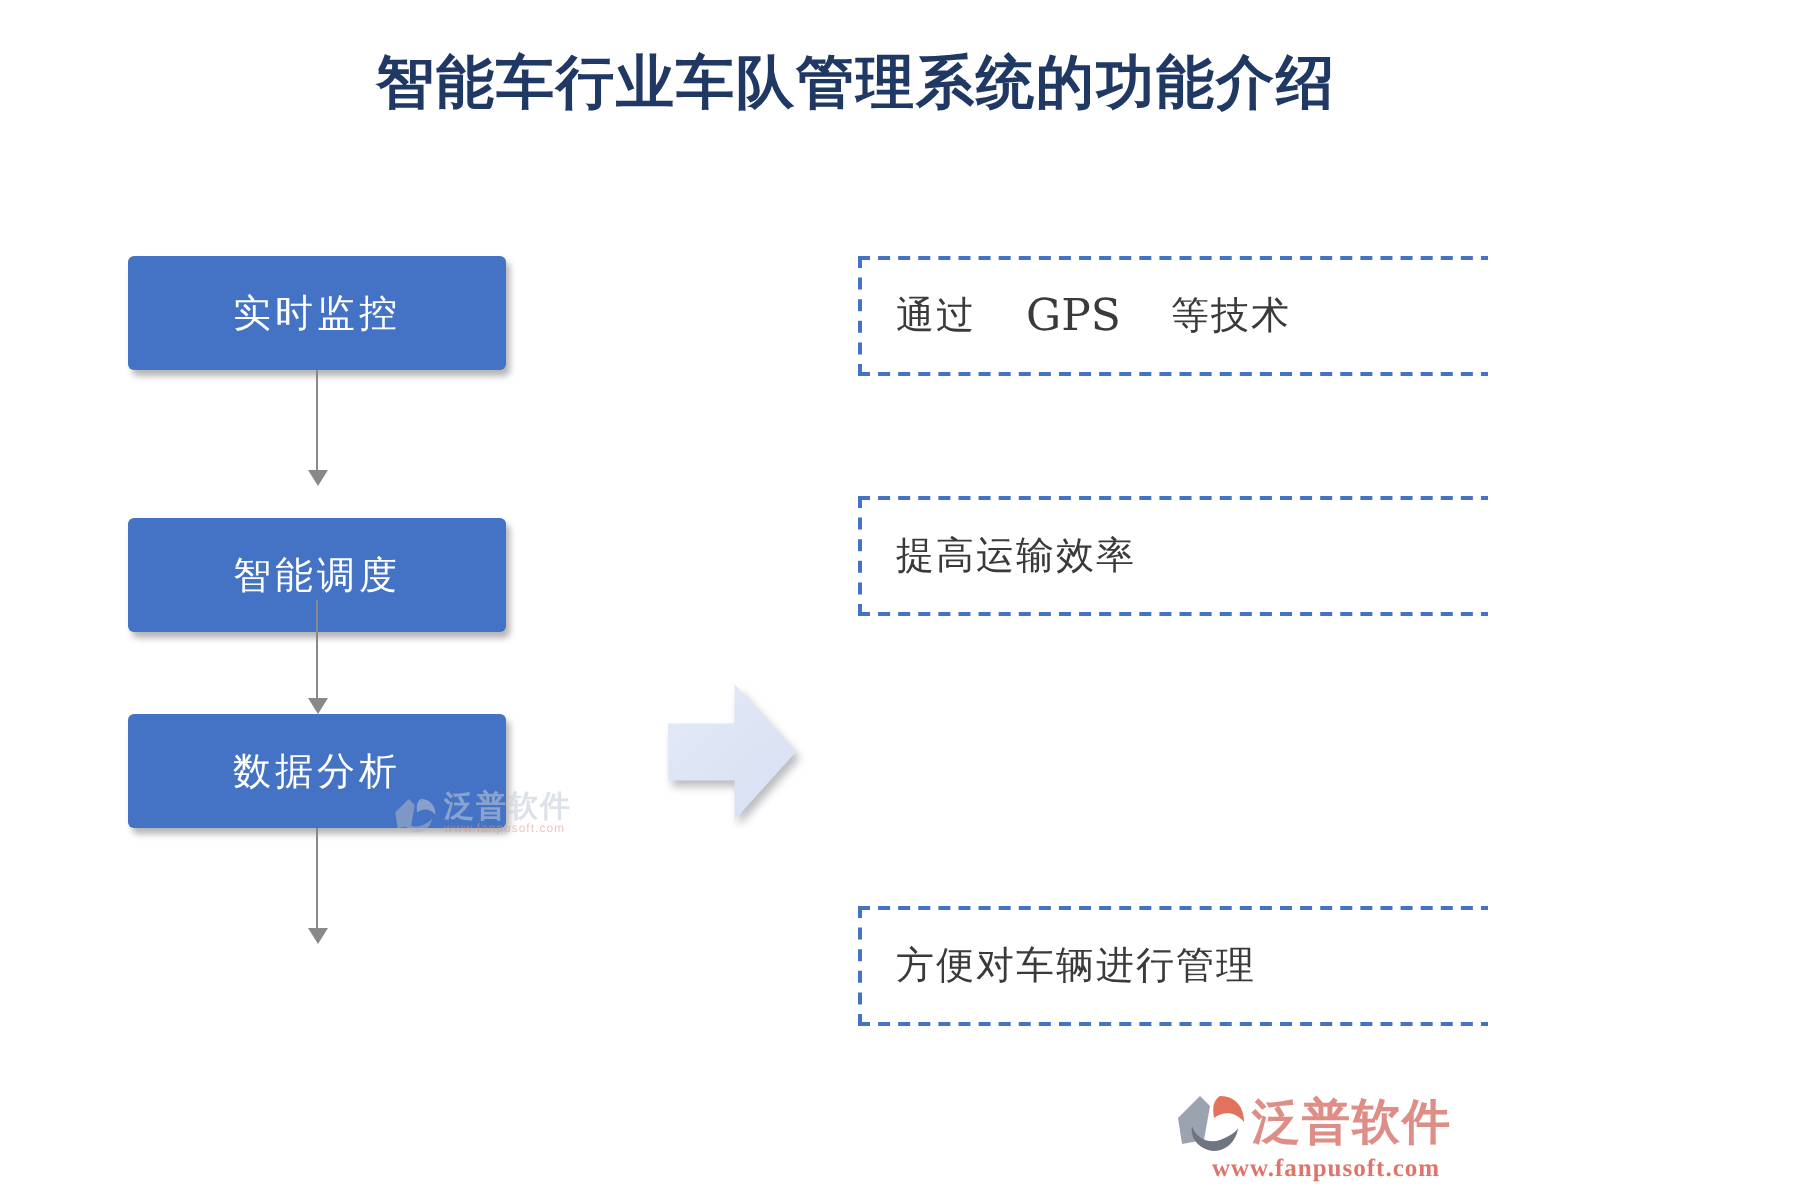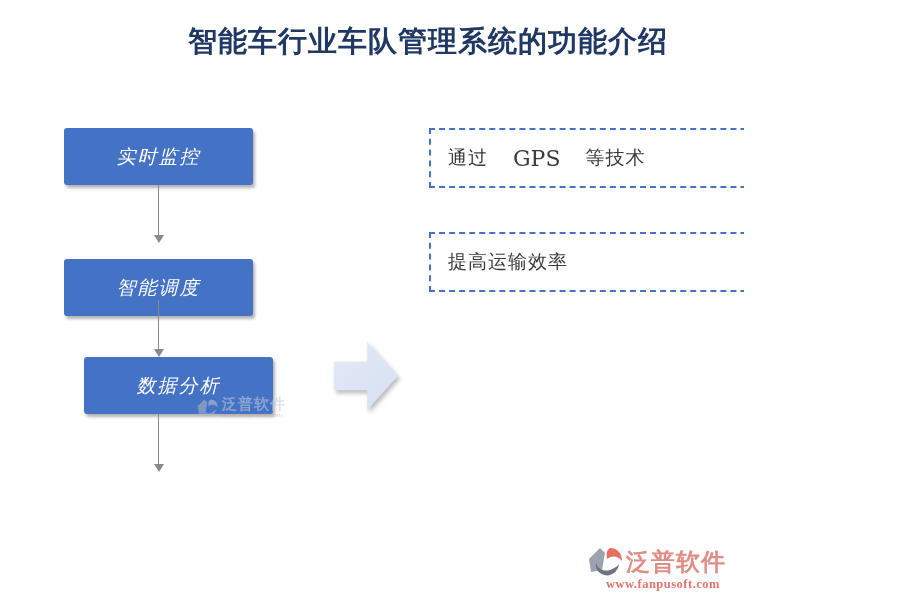--- a/index.html
+++ b/index.html
@@ -31,25 +31,24 @@
     position: absolute;
     left: 64px;
     width: 189px;
     height: 57px;
     background: #4472C4;
     border-radius: 3px;
     box-shadow: 2px 3px 3px rgba(120,120,120,0.55);
     display: flex;
     align-items: center;
     justify-content: center;
-    font-style: italic;
   }
   .step-1 { top: 128px; }
   .step-2 { top: 259px; justify-content: center; }
-  .step-3 { top: 357px; margin-left: 20px; }
+  .step-3 { top: 357px; }
   .step-4 { top: 472px; }
   .step-label {
     color: #ffffff;
     font-size: 19px;
     letter-spacing: 2px;
   }
 
   
   .connector {
     position: absolute;
@@ -97,21 +96,21 @@
     background: #ffffff;
     display: flex;
     align-items: center;
     padding-left: 17px;
     font-size: 19px;
     color: #3A3A3A;
     letter-spacing: 1px;
     gap: 24px;
   }
   .fbox-1 { top: 128px; }
-  .fbox-2 { top: 232px; }
+  .fbox-2 { top: 248px; }
   .fbox-3 { top: 347px; }
   .fbox-4 { top: 453px; }
   .gps {
     font-family: "DejaVu Serif", serif;
     font-size: 22px;
     letter-spacing: 0;
     margin: 0 1px;
   }
 
   
@@ -214,20 +213,23 @@
   </div>
 
   <div class="fbox fbox-1">
     <span>通过</span>
       <span class="gps">GPS</span>
       <span>等技术</span>
   </div>
   <div class="fbox fbox-2">
     <span>提高运输效率</span>
   </div>
+  <div class="fbox fbox-4">
+    <span>方便对车辆进行管理</span>
+  </div>
 
   <div class="footer-logo">
     <div class="fl-top">
       <svg width="36" height="36" viewBox="0 0 36 36">
         <polygon points="1,15 12,4 17,9 14,26 3,28" fill="#9CA3B0"></polygon>
         <path d="M22 4 C30 4 34 10 34 17 C29 11 23 12 19 15 C18 9 19 6 22 4 Z" fill="#E2725B"></path>
         <path d="M31 20 C30 28 23 33 16 31 C10 29 7 24 8 19 C10 25 16 28 22 26 C27 24 30 22 31 20 Z" fill="#6E7480"></path>
       </svg>
       <div class="fl-name">泛普软件</div>
     </div>

